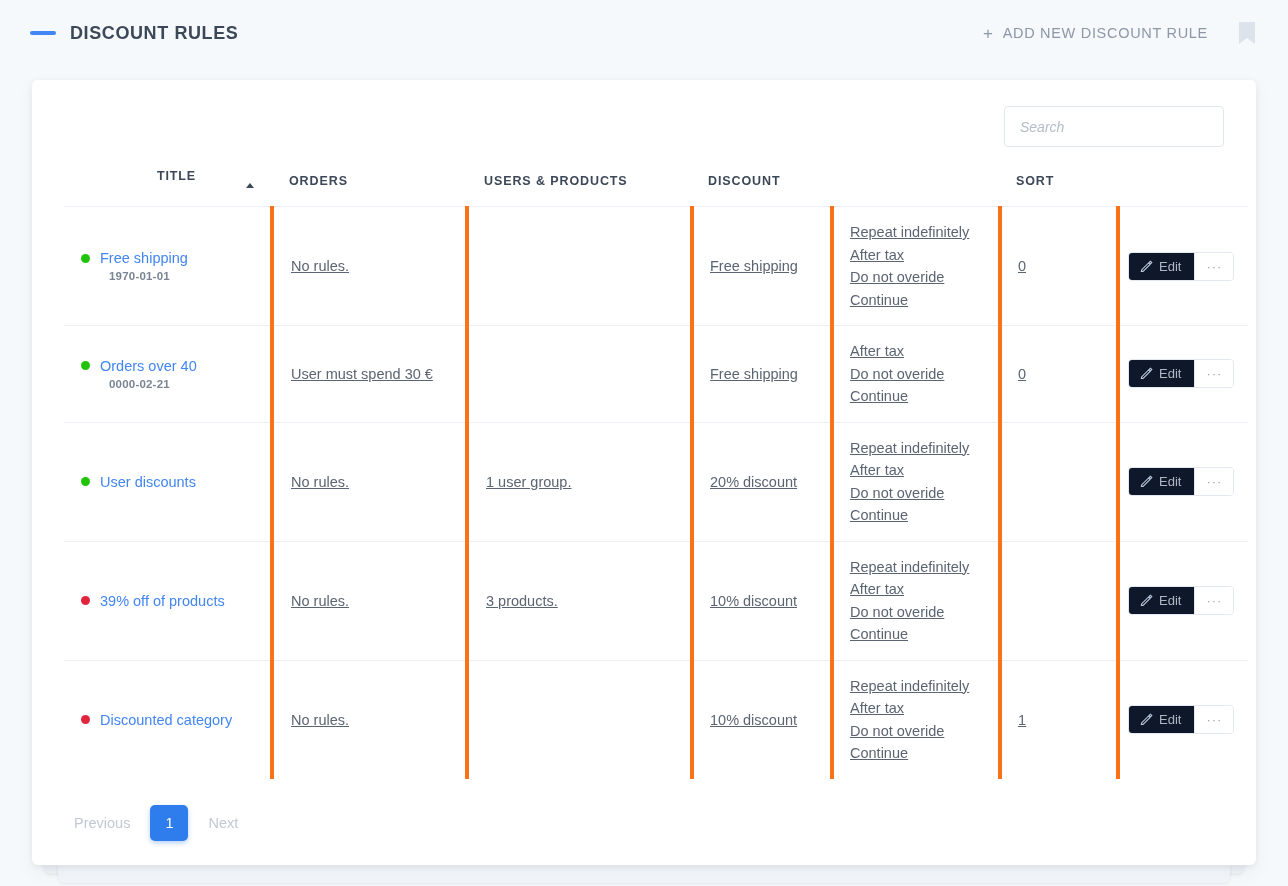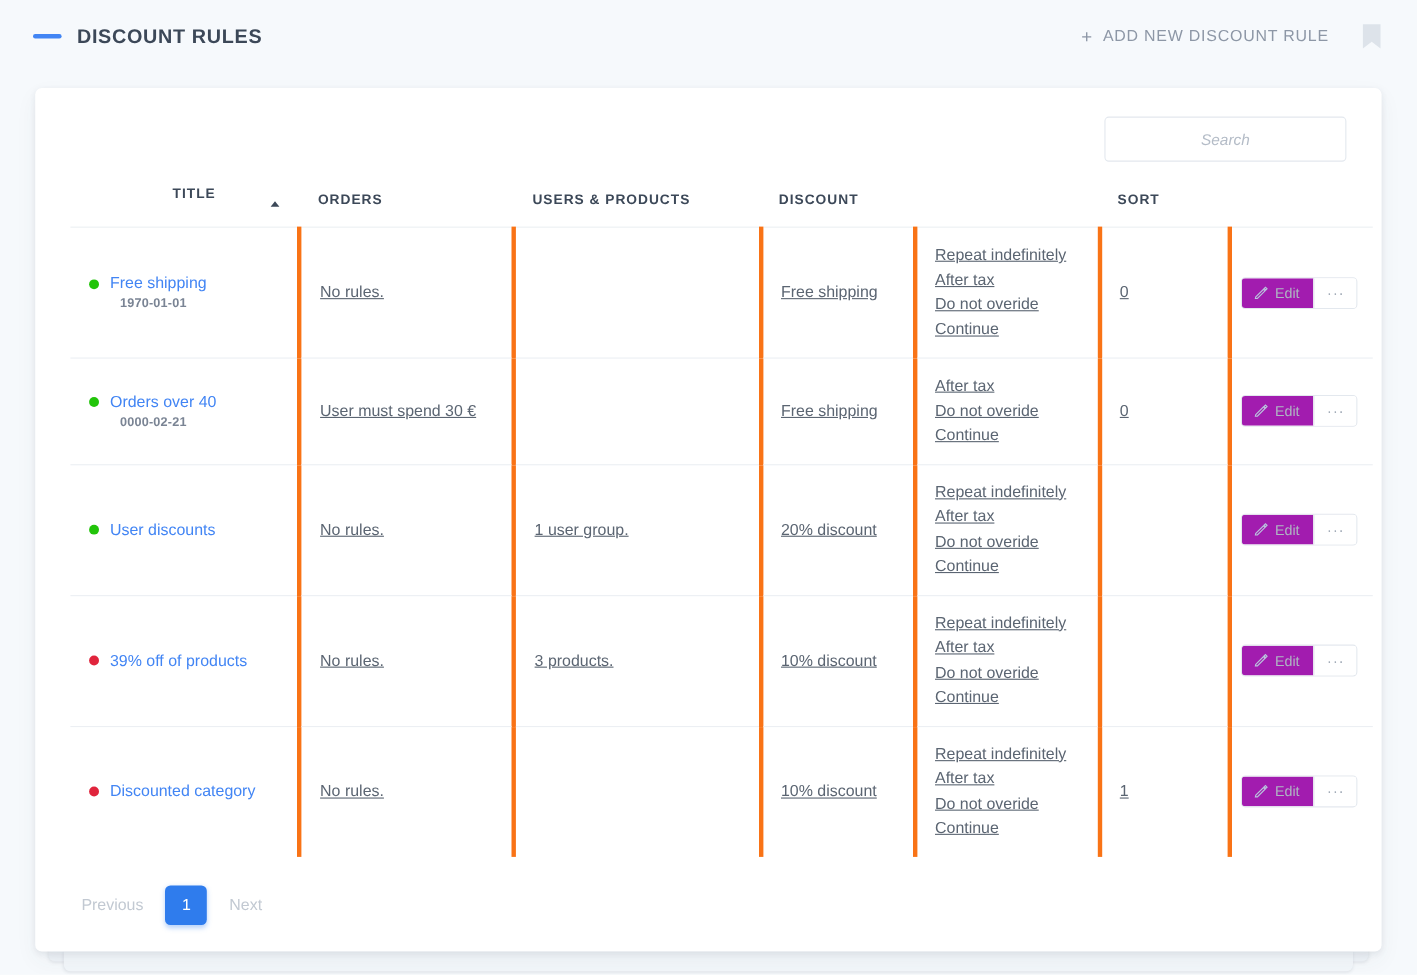--- a/index.html
+++ b/index.html
@@ -87,21 +87,20 @@
     width: 220px;
     height: 41px;
     padding: 0 15px;
     border: 1px solid #e3e8ee;
     border-radius: 4px;
     font-family: "Liberation Sans", sans-serif;
     font-size: 14px;
     color: #5a6472;
     outline: none;
     background: #fff;
-    text-align: center;
   }
   .search-input::placeholder { color: #b4bcc7; font-style: italic; }
 
   
   table.rules {
     width: 100%;
     border-collapse: collapse;
     margin-top: 22px;
     table-layout: fixed;
   }
@@ -180,21 +179,21 @@
     border: 1px solid #e3e8ee;
     border-radius: 4px;
     overflow: hidden;
     background: #fff;
   }
   .btn-edit {
     display: flex; align-items: center; gap: 6px;
     padding: 6px 13px 6px 11px;
     font-size: 13px;
     color: #aeb7c2;
-    background: #a21caf;
+    background: #0f172a;
     border: none;
     cursor: pointer;
     font-family: "Liberation Sans", sans-serif;
   }
   .pencil-icon { width: 13px; height: 13px; display: block; }
   .btn-more {
     padding: 6px 11px;
     border: none;
     border-left: 1px solid #e3e8ee;
     background: #fff;

